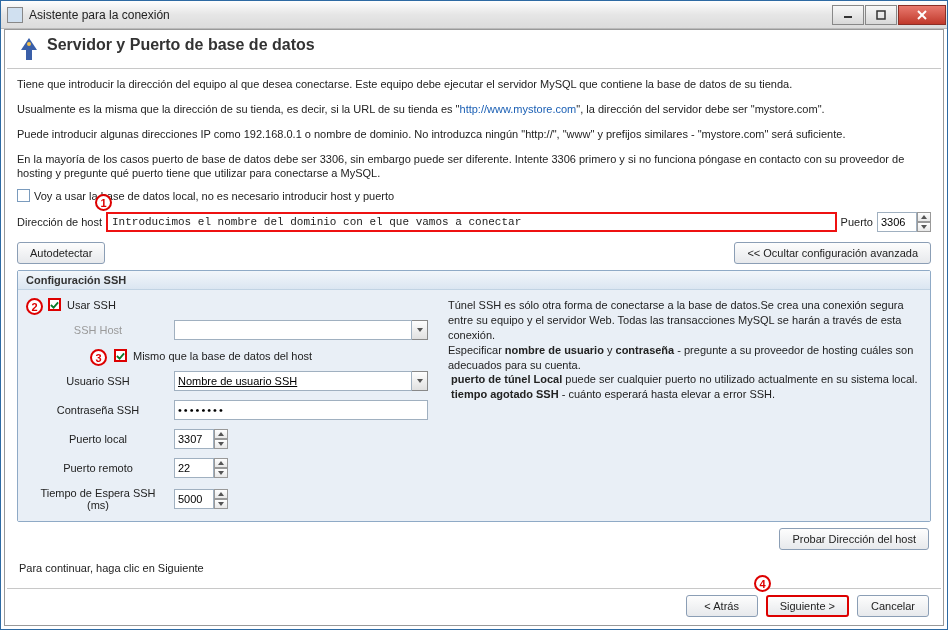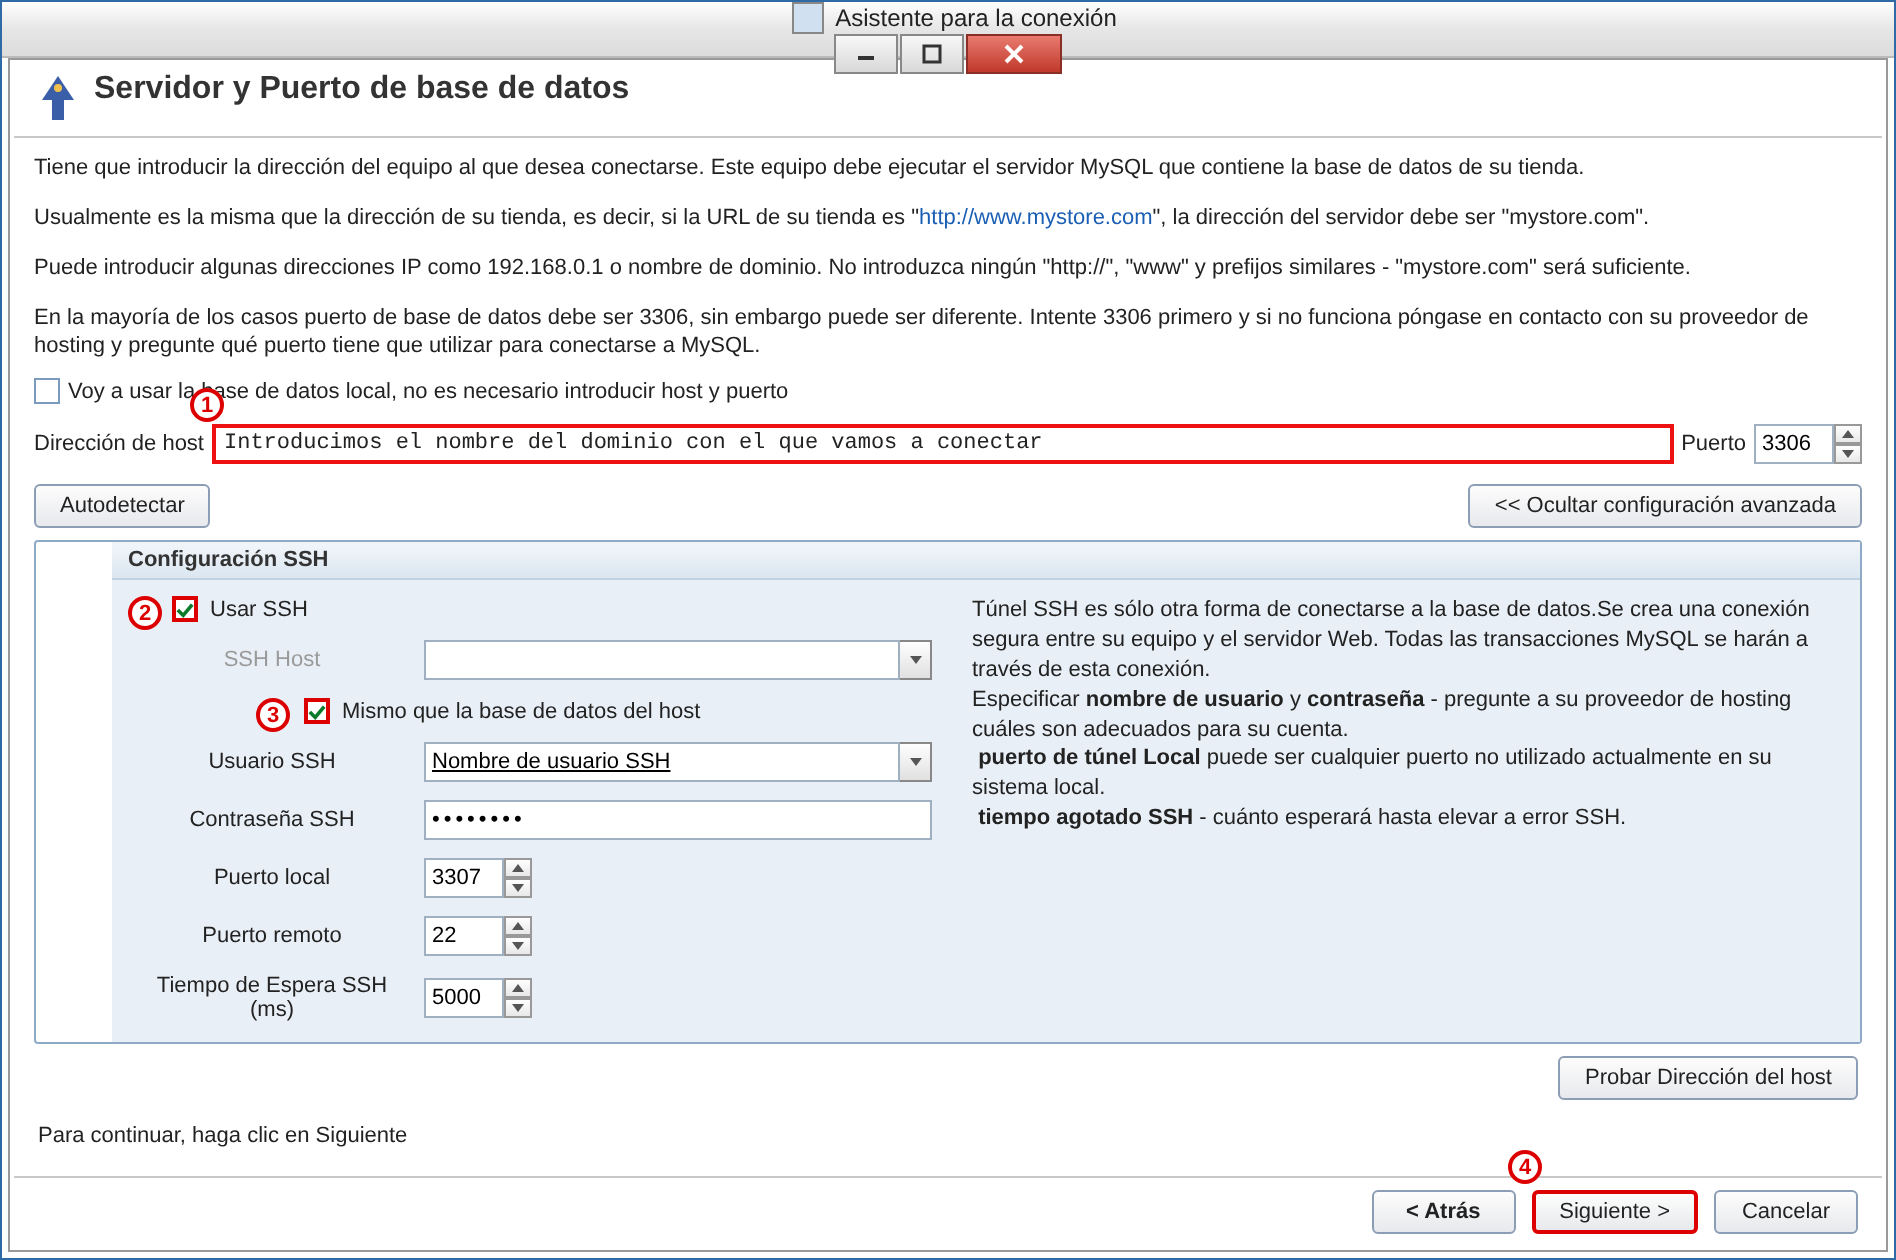--- a/index.html
+++ b/index.html
@@ -1,18 +1,18 @@
 <!DOCTYPE html>
 <html><head>
   <meta charset="utf-8">
   <style>
     * { box-sizing: border-box; }
     html, body { margin: 0; padding: 0; font-family: Tahoma, Arial, sans-serif; font-size: 11px; background: #e8e8e8; }
     .window { width: 948px; height: 630px; background: #fff; border: 1px solid #2e6aa3; display: flex; flex-direction: column; position: relative; }
-    .titlebar { height: 28px; background: linear-gradient(#fefefe, #e6e6e6, #dcdcdc); display: flex; align-items: center; justify-content: space-between; border-bottom: 1px solid #bbb; flex-direction: column; }
+    .titlebar { height: 28px; background: linear-gradient(#fefefe, #e6e6e6, #dcdcdc); display: flex; align-items: center; justify-content: space-between; border-bottom: 1px solid #bbb; }
     .titlebar-left { display: flex; align-items: center; padding-left: 6px; gap: 6px; }
     .app-icon { width: 16px; height: 16px; background: #d0e0f0; border: 1px solid #888; }
     .title-text { font-size: 12px; color: #222; }
     .window-controls { display: flex; }
     .win-btn { width: 32px; height: 20px; margin-right: 1px; margin-top: 0; border: 1px solid #888; background: linear-gradient(#f8f8f8, #d8d8d8); display: flex; align-items: center; justify-content: center; position: relative; }
     .win-btn.close { width: 48px; background: linear-gradient(#e97a6f, #c0392b); border-color: #8a2f26; }
     
     .content { flex: 1; display: flex; flex-direction: column; overflow: hidden; padding: 0 3px 3px 3px; }
     .inner-frame { flex: 1; border: 1px solid #999; background: #fff; display: flex; flex-direction: column; overflow: hidden; }
     
@@ -35,21 +35,21 @@
     .label { color: #222; white-space: nowrap; }
     .host-input { flex: 1; height: 20px; border: 2px solid #e11; background: #fff; padding: 0 4px; font-size: 11px; font-family: Liberation Mono, monospace; color: #222; }
     .port-input-wrap { display: flex; align-items: center; border-radius: 10px; }
     .port-input { width: 40px; height: 20px; border: 1px solid #a0b0c0; text-align: left; padding: 0 3px; font-size: 11px; }
     .spinner { width: 14px; height: 20px; display: flex; flex-direction: column; }
     .spin { flex: 1; border: 1px solid #999; background: linear-gradient(#fefefe, #e8e8e8); display: flex; align-items: center; justify-content: center; }
     
     .btn-row { display: flex; justify-content: space-between; gap: 8px; }
     .btn { height: 22px; padding: 0 12px; font-size: 11px; border: 1px solid #8b9eb5; border-radius: 3px; background: linear-gradient(#fdfdfd, #e7e9ec); color: #222; display: inline-flex; align-items: center; justify-content: center; cursor: pointer; }
     
-    .ssh-group { border: 1px solid #8faac6; border-radius: 2px; margin: 0 12px; padding-left: 38px; }
+    .ssh-group { border: 1px solid #8faac6; border-radius: 2px; margin: 0 12px; }
     .ssh-header { background: linear-gradient(#f2f6fa, #dbe6f1); border-bottom: 1px solid #c1d3e3; padding: 3px 8px; font-weight: bold; color: #333; }
     .ssh-body { background: #e9eff6; padding: 8px 10px 10px 10px; display: flex; gap: 20px; }
     .ssh-left { width: 400px; display: flex; flex-direction: column; gap: 9px; }
     .ssh-right { flex: 1; color: #222; line-height: 1.35; }
     .ssh-right b { font-weight: bold; }
     
     .frow { display: flex; align-items: center; gap: 6px; }
     .frow .flabel { width: 140px; text-align: center; color: #222; }
     .frow .flabel.disabled { color: #9a9a9a; }
     .finput { height: 20px; border: 1px solid #a0b0c0; background: #fff; padding: 0 3px; font-size: 11px; font-family: Tahoma; }
@@ -260,19 +260,19 @@
         <span class="btn">Probar Dirección del host</span>
       </div>
 
       <div class="continue-text">Para continuar, haga clic en Siguiente</div>
 
       <div style="flex:1;"></div>
       <div class="hr"></div>
 
       <div class="footer-btns">
         <span class="annot" style="right:172px; top:-14px;">4</span>
-        <span class="btn" style="min-width:72px;font-weight:bold;">&lt; Atrás</span>
+        <span class="btn" style="min-width:72px;">&lt; Atrás</span>
         <span class="btn annot-box-red" style="min-width:72px;text-align:right;">Siguiente &gt;</span>
         <span class="btn" style="min-width:72px;">Cancelar</span>
       </div>
     </div>
   </div>
 </div>
 
 </body></html>

